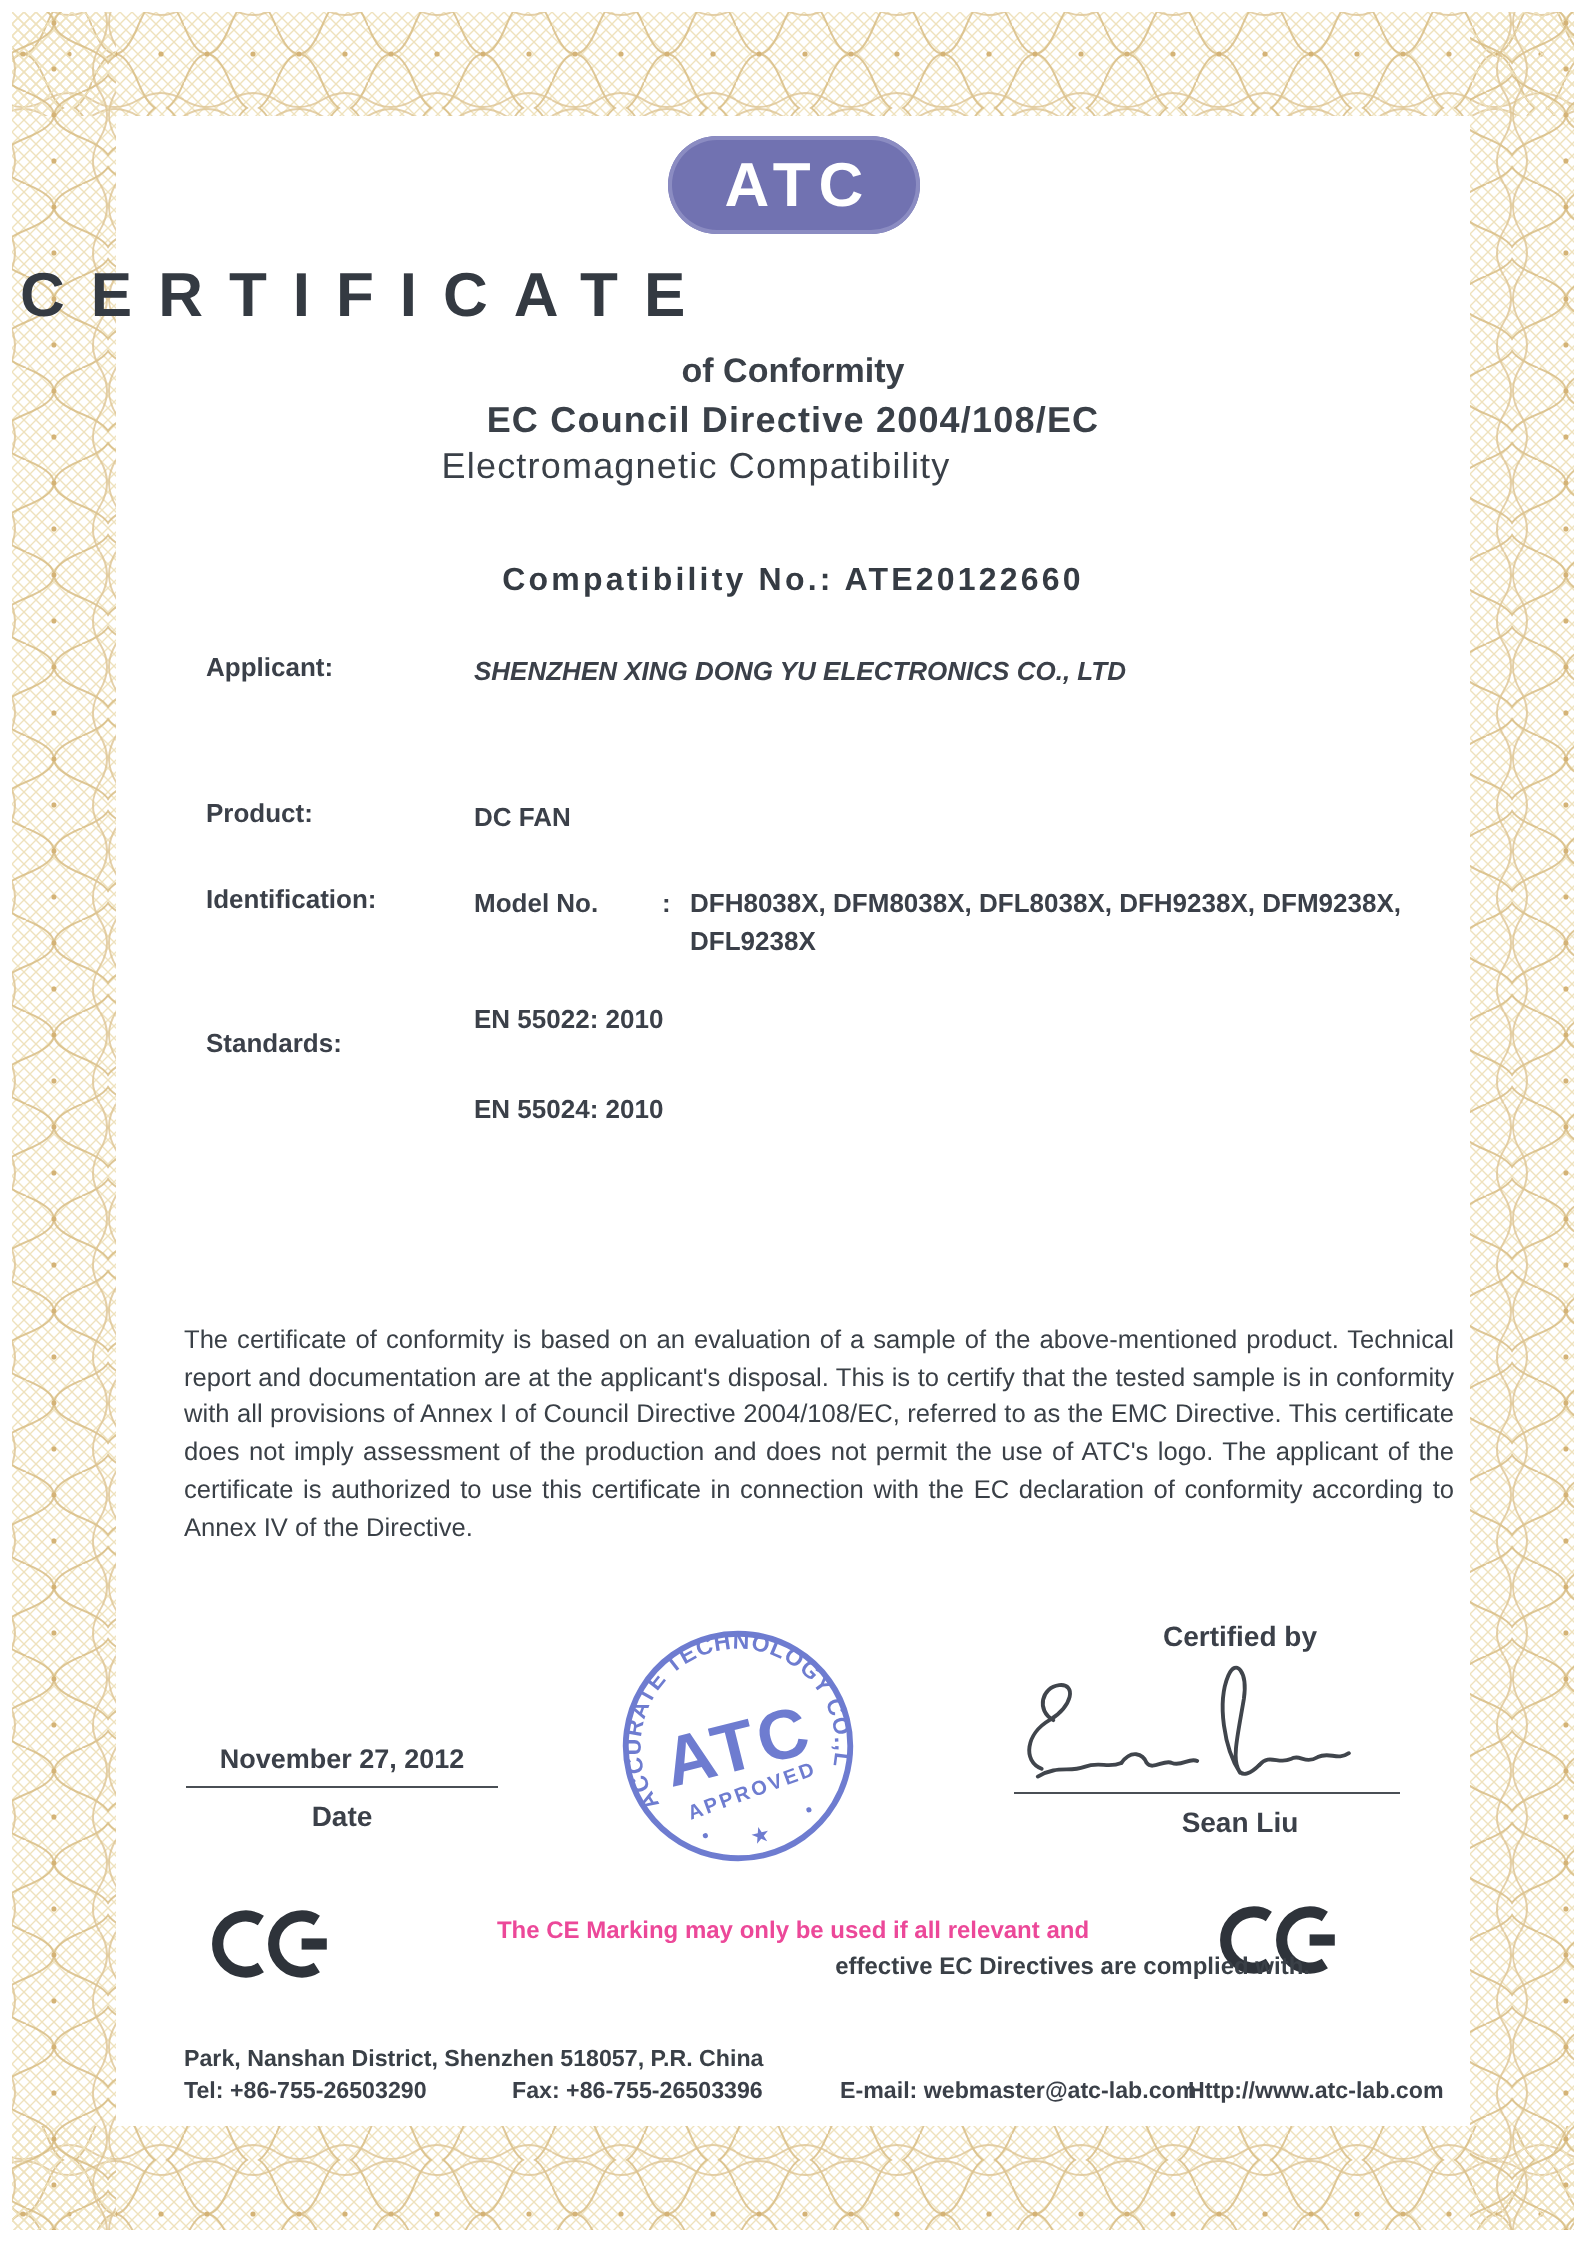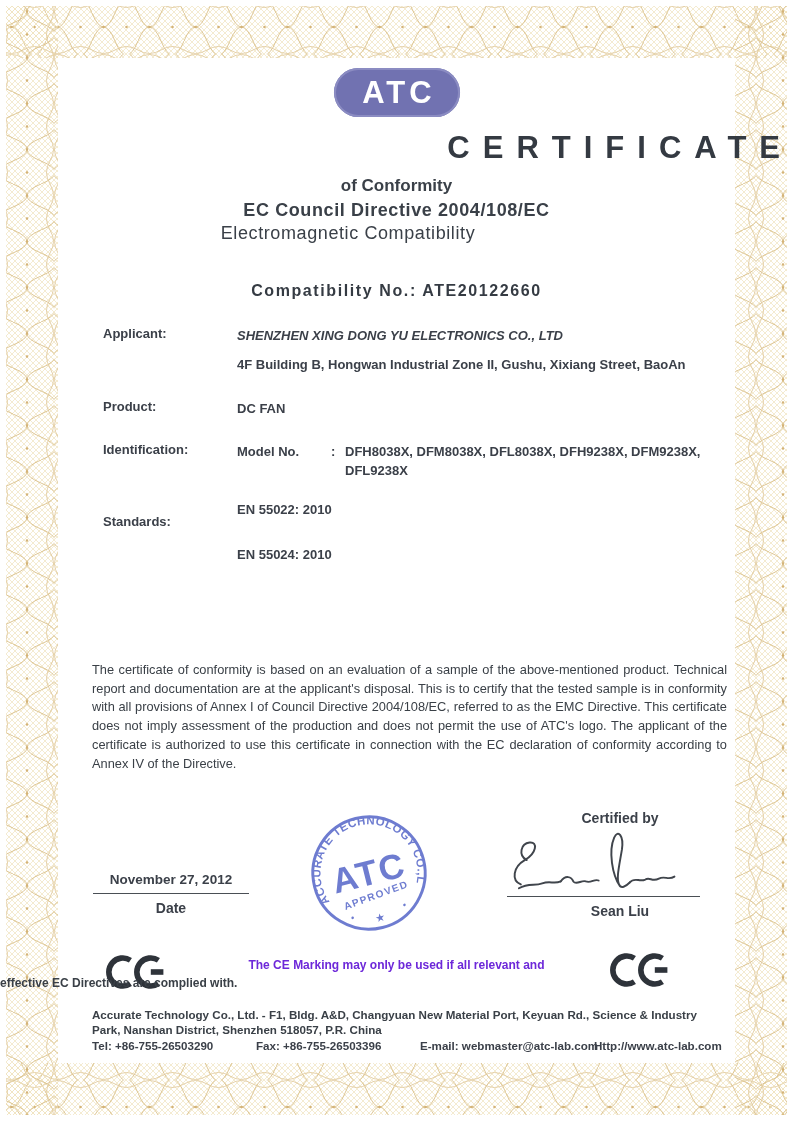--- a/index.html
+++ b/index.html
@@ -12,21 +12,21 @@
   .frame{position:absolute;left:0;top:0;z-index:0;}
   .content{position:absolute;left:0;top:0;width:793px;height:1121px;z-index:1;}
 
   .logo{
     left:334px;top:68px;width:126px;height:49px;background:#7172b1;
     border-radius:26px;display:flex;align-items:center;justify-content:center;
     box-shadow:inset 0 0 0 2px #8b8cc2;
   }
   .logo span{color:#ffffff;font-size:31px;font-weight:bold;letter-spacing:4px;padding-left:4px;}
 
-  .title-main{left:0;top:130px;width:793px;text-align:right;font-size:31px;font-weight:bold;
+  .title-main{left:0;top:130px;width:793px;text-align:left;font-size:31px;font-weight:bold;
     letter-spacing:13px;color:#343a42;padding-left:10px;box-sizing:border-box;}
   .title-sub{left:0;top:176px;width:793px;text-align:center;font-size:17px;font-weight:bold;color:#3a4048;}
   .title-dir{left:0;top:200px;width:793px;text-align:center;font-size:18px;font-weight:bold;letter-spacing:0.6px;color:#3a4048;}
   .title-emc{left:0;top:223px;width:696px;text-align:center;font-size:18px;font-weight:normal;letter-spacing:0.6px;color:#3a4048;}
   .registration{left:0;top:282px;width:793px;text-align:center;font-size:16px;font-weight:bold;letter-spacing:1.6px;color:#353b43;}
 
   .flabel{font-size:13px;font-weight:bold;color:#3b4049;}
   .fvalue{font-size:13px;font-weight:bold;color:#3b4049;line-height:19px;}
 
   .lbl-applicant{left:103px;top:326px;}
@@ -51,22 +51,22 @@
   .signature{left:505px;top:828px;}
   .sig-line{left:507px;top:896px;width:193px;border-top:1.4px solid #4a4f55;}
   .sig-name{left:540px;top:903px;width:160px;text-align:center;font-size:14px;font-weight:bold;}
 
   .date-value{left:95px;top:872px;width:152px;text-align:center;font-size:13.5px;font-weight:bold;}
   .date-line{left:93px;top:893px;width:156px;border-top:1.4px solid #4a4f55;}
   .date-label{left:95px;top:900px;width:152px;text-align:center;font-size:14px;font-weight:bold;}
 
   .ce-left{left:106px;top:947px;}
   .ce-right{left:610px;top:945px;}
-  .ce-note1{left:0;top:958px;width:793px;text-align:center;font-size:12px;font-weight:bold;color:#6d28d9;}
-  .ce-note2{left:0;top:976px;width:655px;text-align:left;font-size:12px;font-weight:bold;color:#3a4047;}
+  .ce-note1{left:0;top:958px;width:793px;text-align:center;font-size:12px;font-weight:bold;color:#ec4899;}
+  .ce-note2{left:0;top:976px;width:655px;text-align:right;font-size:12px;font-weight:bold;color:#3a4047;}
 
   .foot1{left:92px;top:1008px;width:640px;font-size:11.6px;font-weight:bold;color:#3a4047;}
   .foot2{left:92px;top:1023px;width:640px;font-size:11.6px;font-weight:bold;color:#3a4047;}
   .foot-tel{left:92px;top:1039px;font-size:11.6px;font-weight:bold;}
   .foot-fax{left:256px;top:1039px;font-size:11.6px;font-weight:bold;}
   .foot-email{left:420px;top:1039px;font-size:11.6px;font-weight:bold;}
   .foot-web{left:594px;top:1039px;font-size:11.6px;font-weight:bold;}
 </style>
 </head>
 <body>
@@ -118,21 +118,20 @@
     <div class="abs title-main">CERTIFICATE</div>
     <div class="abs title-sub">of Conformity</div>
     <div class="abs title-dir">EC Council Directive 2004/108/EC</div>
     <div class="abs title-emc">Electromagnetic Compatibility</div>
 
     <div class="abs registration">Compatibility No.: ATE20122660</div>
 
     <div class="abs flabel lbl-applicant">Applicant:</div>
     <div class="abs fvalue val-applicant">SHENZHEN XING DONG YU ELECTRONICS CO., LTD</div>
     <div class="abs fvalue val-address">
-      <div>4F Building B, Hongwan Industrial Zone II, Gushu, Xixiang Street, BaoAn</div>
     </div>
 
     <div class="abs flabel lbl-product">Product:</div>
     <div class="abs fvalue val-product">DC FAN</div>
 
     <div class="abs flabel lbl-ident">Identification:</div>
     <div class="abs fvalue val-modelkey">Model No.</div>
     <div class="abs fvalue val-colon">:</div>
     <div class="abs fvalue val-models">
       <div>DFH8038X, DFM8038X, DFL8038X, DFH9238X, DFM9238X,</div>
@@ -191,21 +190,20 @@
       <title>CE</title>
       <g fill="none" stroke="#2e333a" stroke-width="8">
         <path d="M 34.9,9.2 A 20 20 0 1 0 34.9,42.8"></path>
         <path d="M 74.9,9.2 A 20 20 0 1 0 74.9,42.8"></path>
         <path d="M 64,26 L 82,26"></path>
       </g>
     </svg>
     <div class="abs ce-note1">The CE Marking may only be used if all relevant and</div>
     <div class="abs ce-note2">effective EC Directives are complied with.</div>
 
-    <div class="abs foot1">Accurate Technology Co., Ltd. - F1, Bldg. A&amp;D, Changyuan New Material Port, Keyuan Rd., Science &amp; Industry</div>
     <div class="abs foot2">Park, Nanshan District, Shenzhen 518057, P.R. China</div>
     <div class="abs foot-tel">Tel: +86-755-26503290</div>
     <div class="abs foot-fax">Fax: +86-755-26503396</div>
     <div class="abs foot-email">E-mail: webmaster@atc-lab.com</div>
     <div class="abs foot-web">Http://www.atc-lab.com</div>
 
   </div>
 </div>
 
 </body></html>

